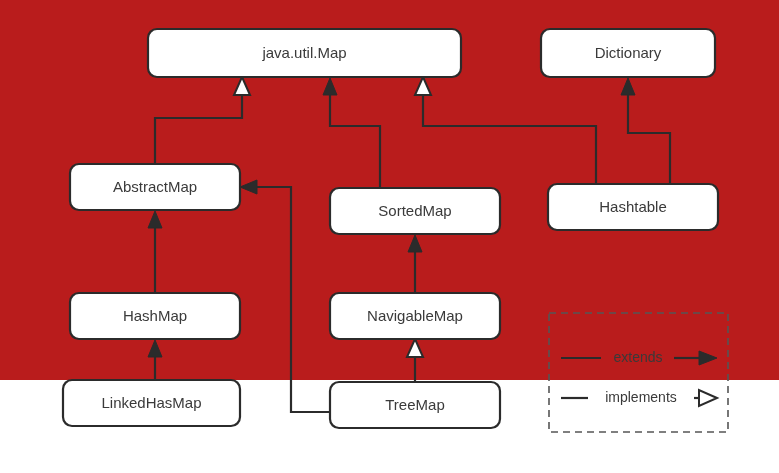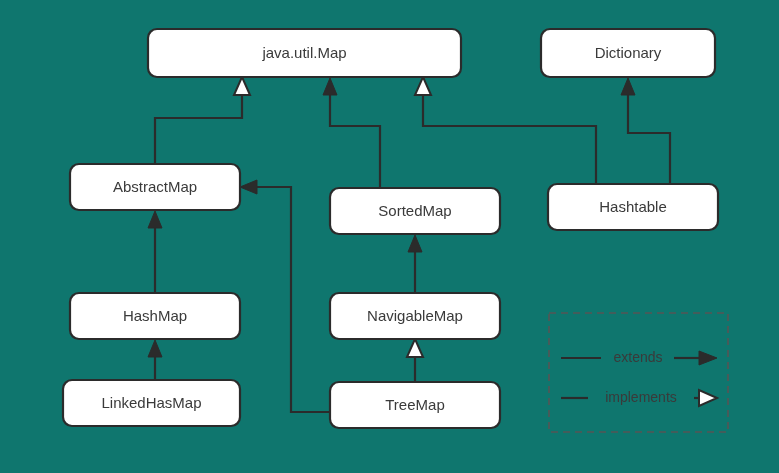--- a/index.html
+++ b/index.html
@@ -9,22 +9,22 @@
   }
   body {
     width: 779px;
     height: 473px;
     font-family: "Liberation Sans", sans-serif;
     overflow: hidden;
   }
   #diagram-root {
     position: relative;
     width: 779px;
-    height: 473px;
-    background: #0f766e;
+    height: 380px;
+    background: #b91c1c;
   }
   svg.canvas {
     position: absolute;
     top: 0;
     left: 0;
     width: 779px;
     height: 473px;
   }
   .node-box {
     fill: #ffffff;

